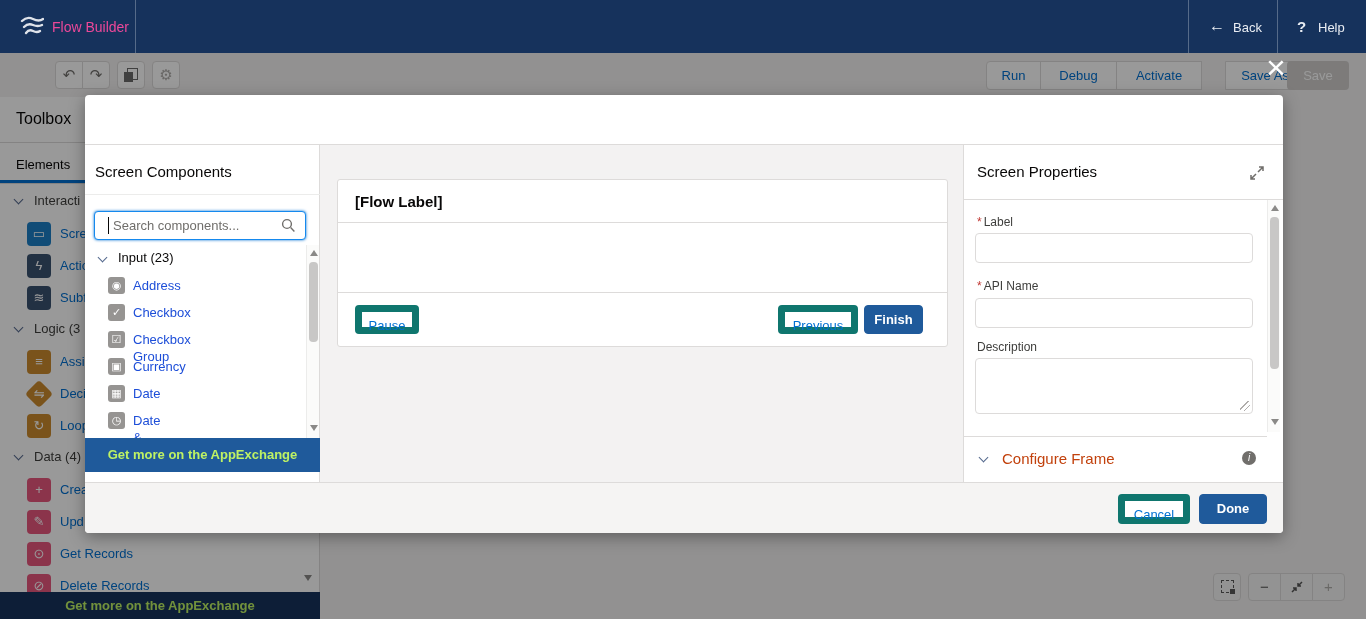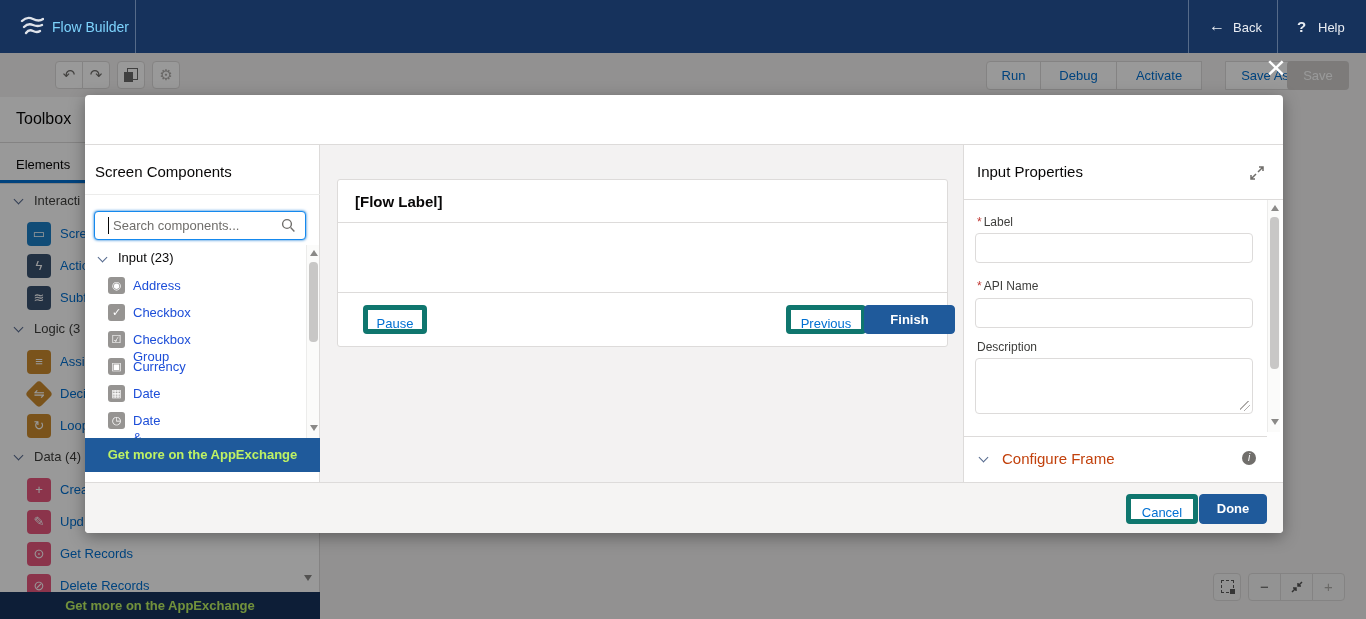--- a/index.html
+++ b/index.html
@@ -2,21 +2,21 @@
 <html><head>
 <meta charset="utf-8">
 <style>
   * { margin:0; padding:0; box-sizing:border-box; }
   body { font-family:"Liberation Sans",sans-serif; background:#cfcfcf; }
   .stage { position:relative; width:1366px; height:619px; overflow:hidden; background:#f3f2f2; }
   .abs { position:absolute; }
 
   
   .hdr { left:0; top:0; width:1366px; height:53px; background:#16325c; z-index:60; }
-  .hdr-title { color:#7dd3fc; font-size:14px; }
+  .hdr-title { color:#ec4899; font-size:14px; }
   .hdr-vdiv { width:1px; height:53px; top:0; background:rgba(255,255,255,.28); }
   .hdr-link { color:#e9edf3; font-size:13px; cursor:pointer; }
 
   
   .tbtn { height:28px; background:#fff; border:1px solid #dddbda; color:#706e6b;
           font-size:15px; text-align:center; line-height:26px; }
   .tbtn-txt { height:29px; background:#fff; border:1px solid #dddbda; color:#0070d2;
           font-size:13px; text-align:center; line-height:27px; }
   .rl { border-radius:4px 0 0 4px; } .rr { border-radius:0 4px 4px 0; } .rb { border-radius:4px; }
 
@@ -36,22 +36,22 @@
   .ovl { left:0; top:53px; width:1366px; height:566px; background:rgba(0,0,0,.40); z-index:50; }
   .modal { left:85px; top:95px; width:1198px; height:438px; background:#fff; border-radius:4px;
            box-shadow:0 4px 16px rgba(0,0,0,.35); z-index:100; }
   .m-item-ic { width:17px; height:17px; border-radius:3px; background:#969492; color:#fff;
                font-size:11px; text-align:center; line-height:17px; display:block; }
   .m-lbl { font-size:13px; color:#1d4ed8; line-height:17px; cursor:pointer; }
   .fld { border:1px solid #dddbda; border-radius:4px; background:#fff; font-size:13px;
          padding:0 10px; color:#080707; width:278px; height:30px; }
   .fld-lbl { font-size:12px; color:#3e3e3c; }
   .req { color:#c23934; margin-right:2px; }
-  .btn { border:5px solid #0f766e; border-radius:4px; background:#fff; color:#0070d2;
-         font-size:13px; text-align:center; cursor:pointer;margin-left:8px; }
+  .btn { border:7px solid #0f766e; border-radius:4px; background:#fff; color:#0070d2;
+         font-size:13px; text-align:center; cursor:pointer; }
   .btn-brand { border:1px solid #1f5a9b; border-radius:4px; background:#1f5a9b; color:#fff;
                font-size:13px; font-weight:bold; text-align:center; cursor:pointer; }
   .sb-track { background:#fbfbfa; border-left:1px solid #ececeb; }
   .sb-thumb { background:#c8c7c6; border-radius:4px; }
   .banner { background:#1f5a9b; color:#bef264; font-size:13px; font-weight:bold; text-align:center; cursor:pointer; }
   .info { width:14px; height:14px; border-radius:50%; background:#706e6b; color:#fff;
           font-size:10px; font-style:italic; text-align:center; line-height:14px; }
   .resz { width:10px; height:10px;
           background:linear-gradient(135deg, transparent 0 40%, #b0adab 40% 47%, transparent 47% 66%, #b0adab 66% 73%, transparent 73%); }
   .copy-ic { position:relative; width:14px; height:14px; display:inline-block; }
@@ -224,26 +224,26 @@
 
     <div class="abs banner" style="left:0;top:343px;width:235px;height:34px;line-height:34px;">Get more on the AppExchange</div>
 
     <div class="abs" style="left:235px;top:50px;width:643px;height:337px;background:#f3f2f2;">
       <div class="abs" style="left:17px;top:34px;width:611px;height:168px;background:#fff;border:1px solid #dddbda;border-radius:3px;">
         <div class="abs" style="left:17px;top:13px;font-size:15px;font-weight:bold;color:#080707;">[Flow Label]</div>
         <div class="abs" style="left:0;top:42px;width:609px;height:1px;background:#dddbda;"></div>
         <div class="abs" style="left:0;top:112px;width:609px;height:1px;background:#dddbda;"></div>
         <div class="abs btn" style="left:17px;top:125px;width:64px;height:29px;line-height:27px;">Pause</div>
         <div class="abs btn" style="left:440px;top:125px;width:80px;height:29px;line-height:27px;">Previous</div>
-        <div class="abs btn-brand" style="left:526px;top:125px;width:91px;height:29px;line-height:27px;">Finish</div>
+        <div class="abs btn-brand" style="left:526px;top:125px;width:59px;height:29px;line-height:27px;">Finish</div>
       </div>
     </div>
 
     <div class="abs" style="left:878px;top:50px;width:1px;height:337px;background:#dddbda;"></div>
-    <div class="abs" style="left:892px;top:68px;font-size:15px;color:#080707;">Input Properties</div>
+    <div class="abs" style="left:892px;top:68px;font-size:15px;color:#080707;">Screen Properties</div>
     <svg class="abs" style="left:1164px;top:70px;" width="16" height="16" viewBox="0 0 16 16">
       <path d="M9 7 L14 2 M10 2 h4 v4 M7 9 L2 14 M2 10 v4 h4" stroke="#706e6b" stroke-width="1.5" fill="none"></path>
     </svg>
     <div class="abs" style="left:879px;top:104px;width:319px;height:1px;background:#dddbda;"></div>
 
     <div class="abs fld-lbl" style="left:892px;top:120px;"><span class="req">*</span><span>Label</span></div>
     <input class="abs fld" style="left: 890px; top: 138px;">
 
     <div class="abs fld-lbl" style="left:892px;top:184px;"><span class="req">*</span><span>API Name</span></div>
     <input class="abs fld" style="left: 890px; top: 203px;">

